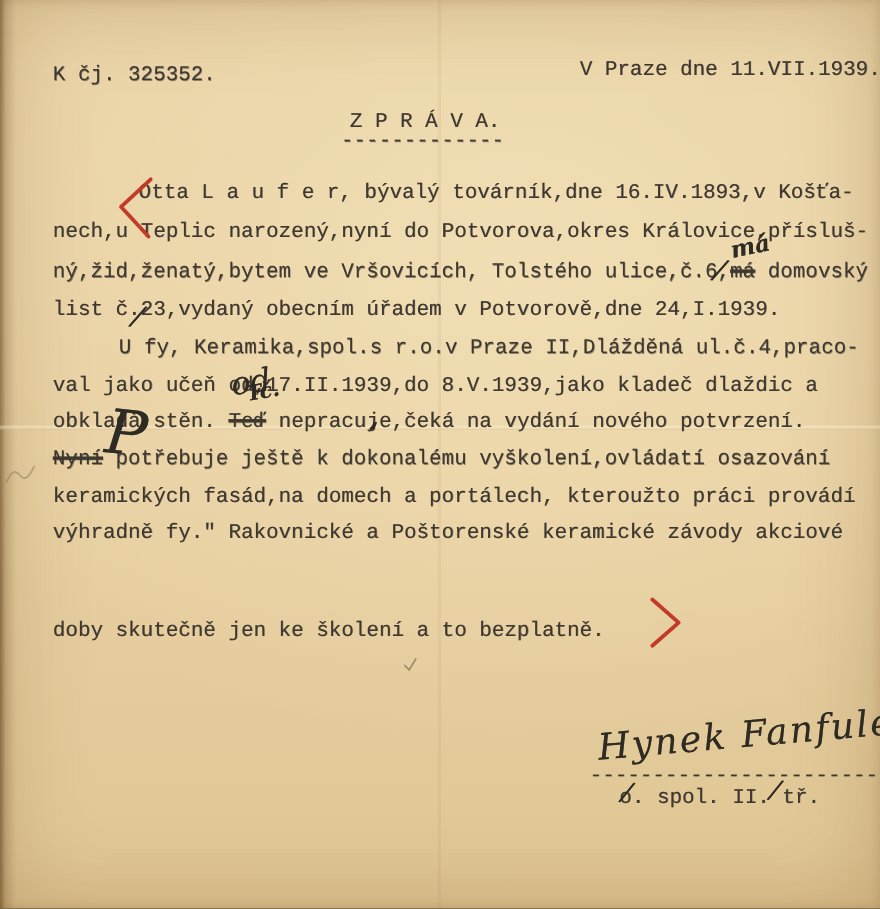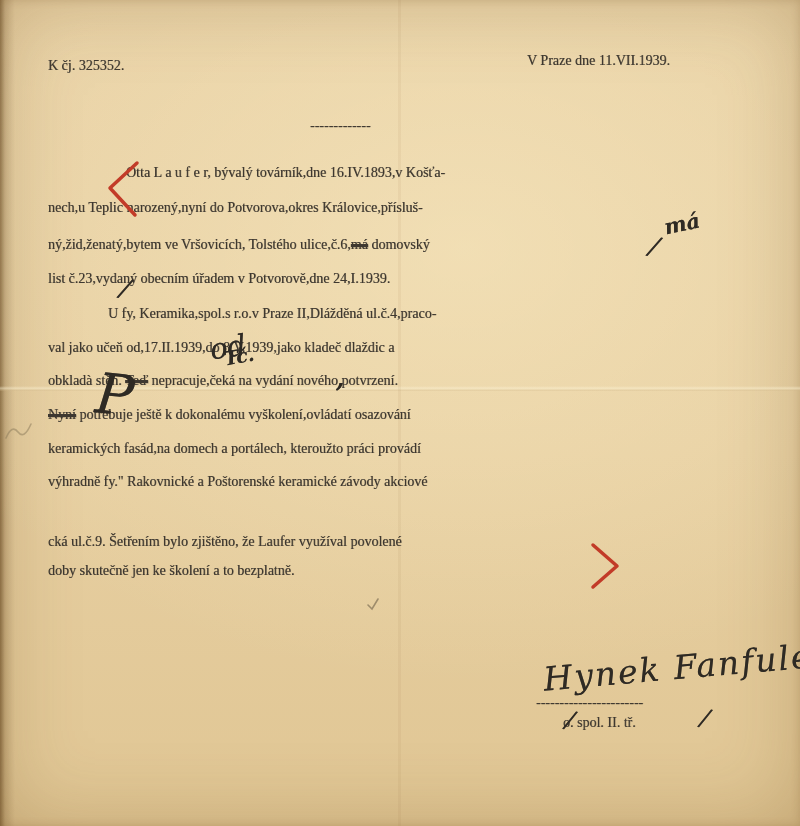--- a/index.html
+++ b/index.html
@@ -6,21 +6,21 @@
   #page{
     position:relative;width:800px;height:826px;overflow:hidden;
     background:
       radial-gradient(120% 85% at 58% 30%, rgba(255,243,205,0.40), rgba(255,243,205,0) 62%),
       linear-gradient(90deg, rgba(80,52,18,0.55) 0px, rgba(80,52,18,0.18) 5px, rgba(80,52,18,0) 15px),
       linear-gradient(180deg, #e9d2a6 0%, #e7cfa1 55%, #e0c694 100%);
     box-shadow: inset 0 0 80px rgba(115,78,30,0.28), inset 0 0 10px rgba(115,78,30,0.22);
     font-family:"Liberation Mono", monospace;
   }
   .typed{
-    position:absolute;font-family:Liberation Serif, serif;font-size:14px;line-height:1.25;
+    position:absolute;font-family:Liberation Mono, monospace;font-size:19px;line-height:1.25;
     color:var(--ink);white-space:pre;
     text-shadow:0.5px 0.4px 0.4px rgba(62,56,48,0.55);
   }
   .strike{text-decoration:line-through;text-decoration-thickness:2.5px;}
   .hand{
     position:absolute;font-family:"DejaVu Serif", serif;font-style:italic;
     color:var(--hand);white-space:pre;text-shadow:0 0 0.4px rgba(46,42,36,0.6);
   }
   .mark{position:absolute;}
   #crease{position:absolute;left:0;top:386px;width:100%;height:5px;pointer-events:none;
@@ -32,33 +32,33 @@
 <body>
 
 <div id="page">
 
   <div id="crease"></div>
   <div id="seam"></div>
 
   <div class="typed" style="left:48px;top:57px">K čj. 325352.</div>
   <div class="typed" style="left:527px;top:52px">V Praze dne 11.VII.1939.</div>
 
+  <div class="typed" style="left:318px;top:99px">Z P R Á V A.</div>
   <div class="typed" style="left:310px;top:117px">-------------</div>
 
   <div class="typed" style="left:126px;top:164px"><span>Otta L a u f e r, bývalý továrník,dne 16.IV.1893,v Košťa-</span></div>
   <div class="typed" style="left:48px;top:199px"><span>nech,u Teplic narozený,nyní do Potvorova,okres Královice,přísluš-</span></div>
   <div class="typed" style="left:48px;top:236px"><span>ný,žid,ženatý,bytem ve Vršovicích, Tolstého ulice,č.6,</span><span class="strike">má</span><span> domovský</span></div>
   <div class="typed" style="left:48px;top:270px"><span>list č.23,vydaný obecním úřadem v Potvorově,dne 24,I.1939.</span></div>
   <div class="typed" style="left:108px;top:305px"><span>U fy, Keramika,spol.s r.o.v Praze II,Dlážděná ul.č.4,praco-</span></div>
   <div class="typed" style="left:48px;top:339px"><span>val jako učeň od,17.II.1939,do 8.V.1939,jako kladeč dlaždic a</span></div>
   <div class="typed" style="left:48px;top:406px"><span class="strike">Nyní</span><span> potřebuje ještě k dokonalému vyškolení,ovládatí osazování</span></div>
   <div class="typed" style="left:48px;top:372px"><span>obkladà stěn. </span><span class="strike">Teď</span><span> nepracuje,čeká na vydání nového potvrzení.</span></div>
   <div class="typed" style="left:48px;top:440px"><span>keramických fasád,na domech a portálech, kteroužto práci provádí</span></div>
   <div class="typed" style="left:48px;top:473px"><span>výhradně fy." Rakovnické a Poštorenské keramické závody akciové</span></div>
-  <div class="typed" style="left:48px;top:533px"><span>cká ul.č.9. Šetřením bylo zjištěno, že Laufer využíval povolené</span></div>
   <div class="typed" style="left:48px;top:562px"><span>doby skutečně jen ke školení a to bezplatně.</span></div>
 
   <svg class="mark" style="left:104px;top:159px" width="40" height="60">
     <polyline points="33,4 6,29 31,56" fill="none" stroke="var(--red)" stroke-width="3.5" stroke-linecap="round" stroke-linejoin="round"></polyline>
   </svg>
   <svg class="mark" style="left:588px;top:541px" width="36" height="50">
     <polyline points="5,4 29,25 5,46" fill="none" stroke="var(--red)" stroke-width="3.5" stroke-linecap="round" stroke-linejoin="round"></polyline>
   </svg>
 
   <span class="hand" style="left:664px;top:211px;font-size:21px;transform:rotate(-12deg);font-weight:bold">má</span>

